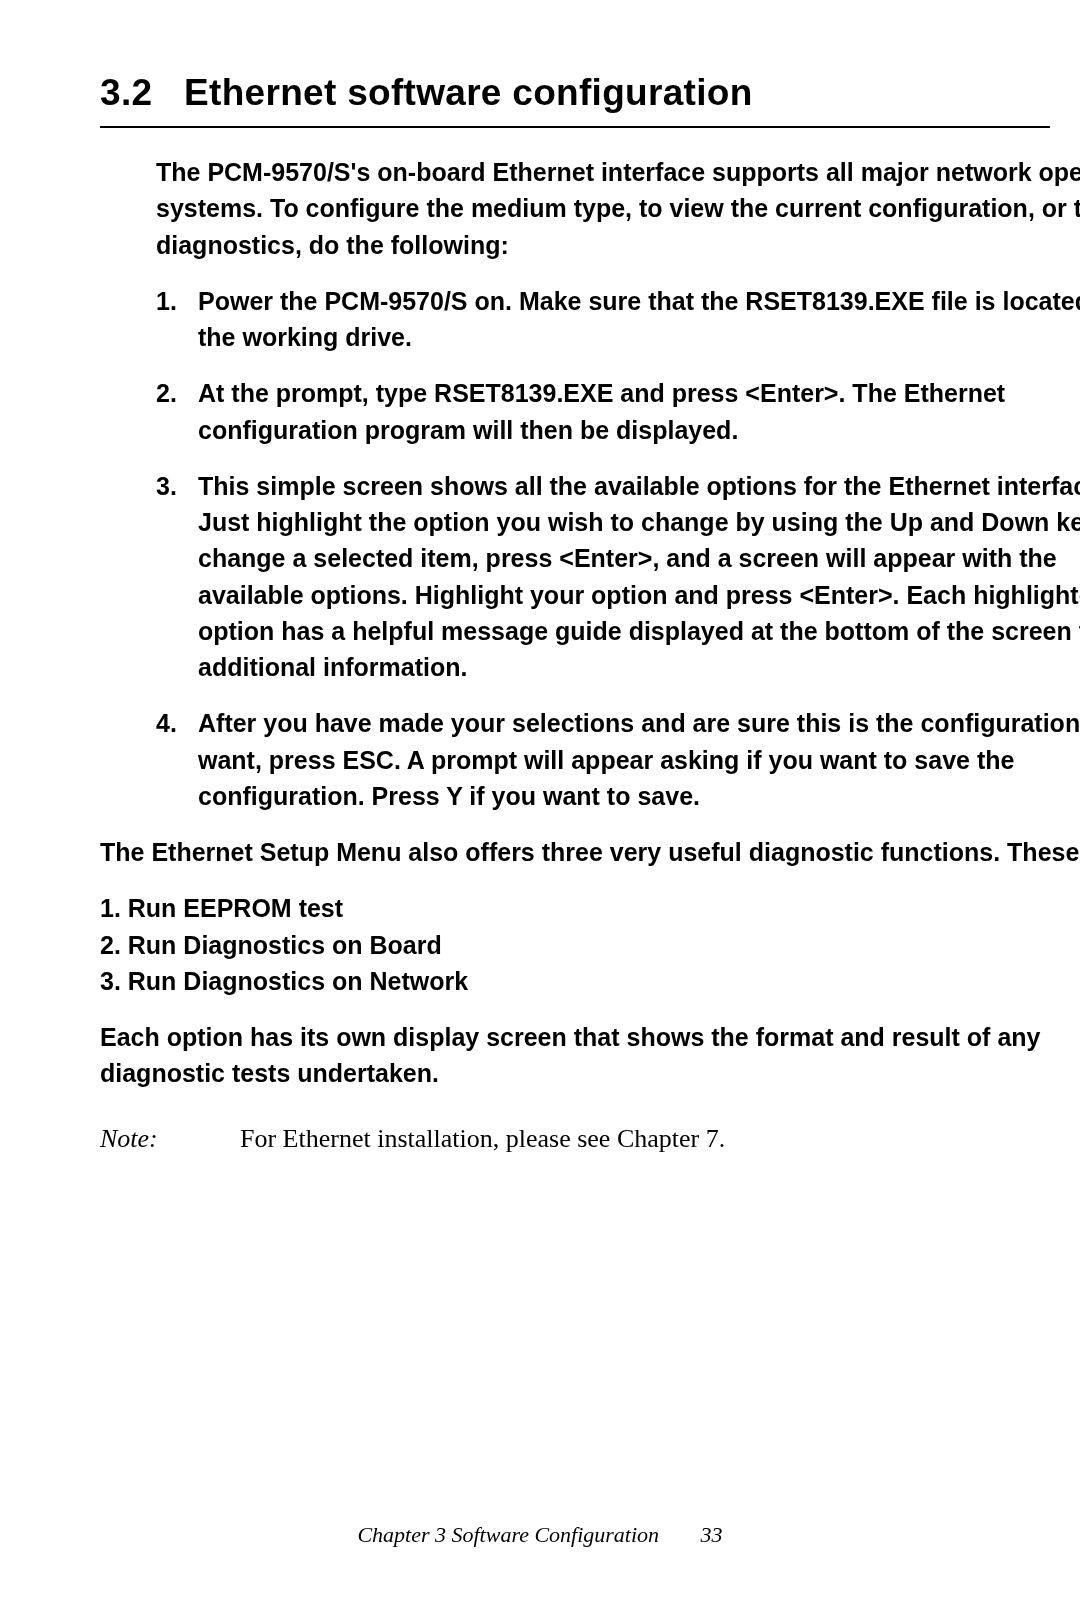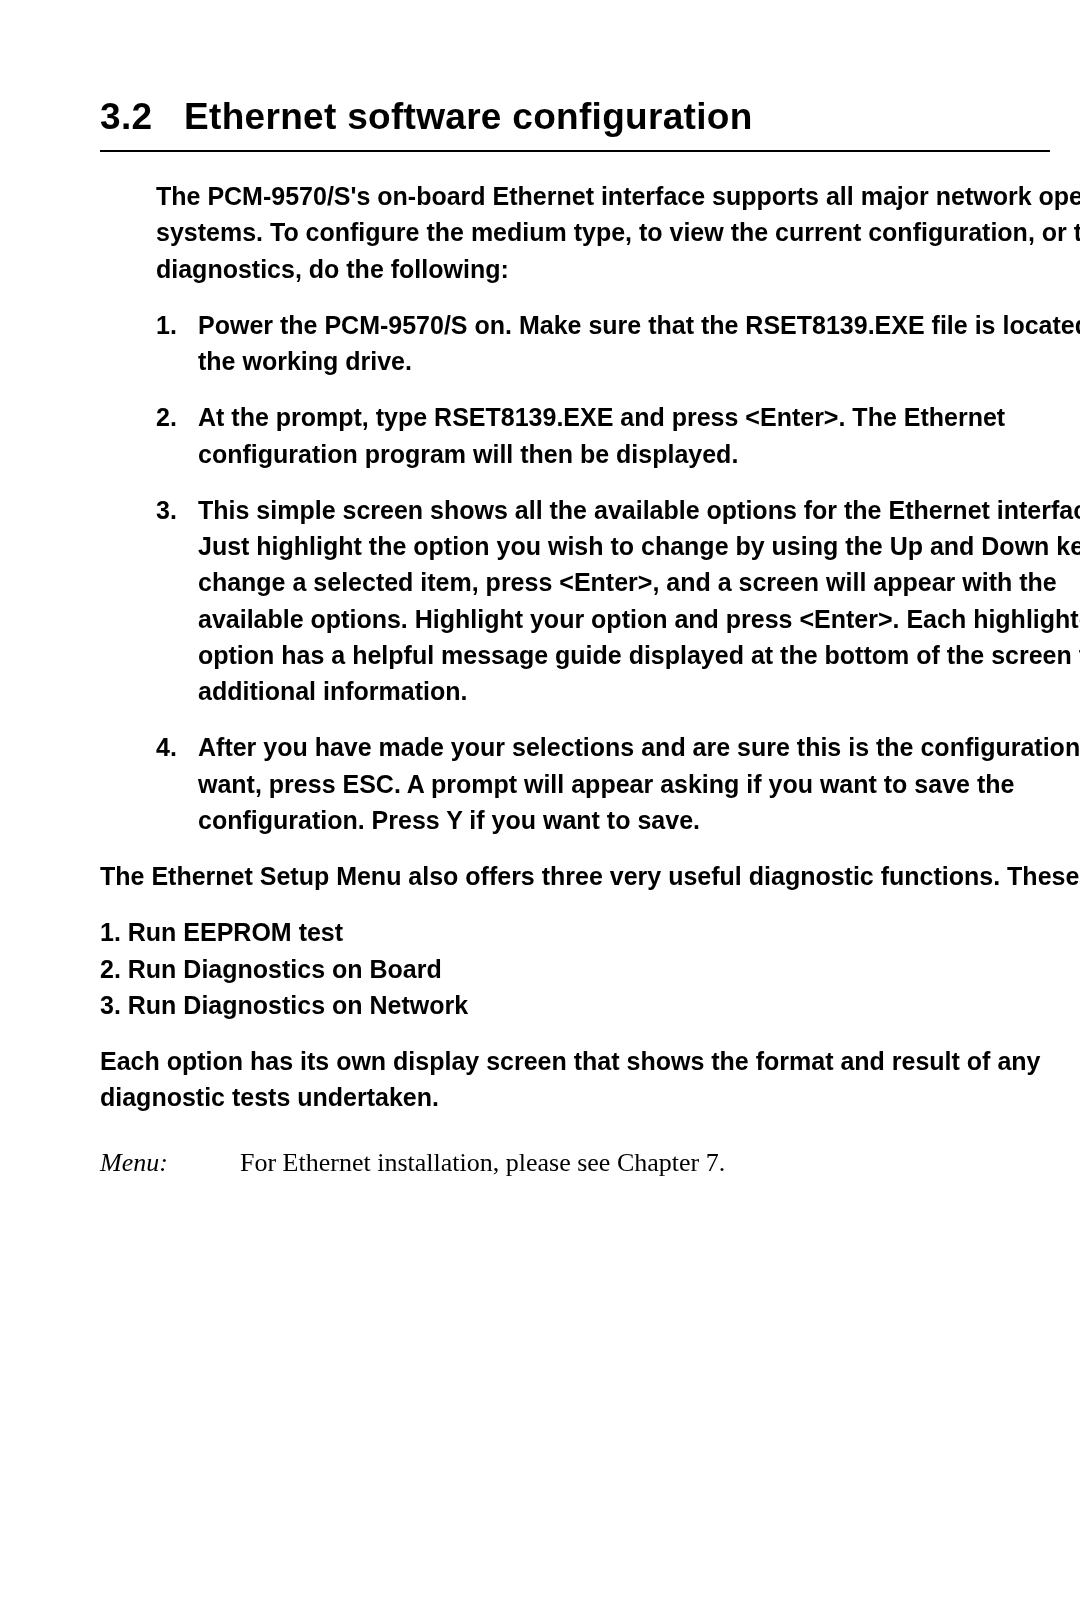--- a/index.html
+++ b/index.html
@@ -10,21 +10,21 @@
     height: 1618px;
     overflow: hidden;
     font-family: Arial, Helvetica, sans-serif;
     color: #000;
   }
   .page {
     position: relative;
     width: 1080px;
     height: 1618px;
     box-sizing: border-box;
-    padding: 96px 0 0 100px; 
+    padding: 72px 0 0 100px; 
   }
   .section-heading {
     font-weight: 700;
     font-size: 37px;
     letter-spacing: 0.3px;
     padding-bottom: 12px;
     width: 980px;
     white-space: nowrap;
   }
   .rule {
@@ -134,20 +134,24 @@
 
     <div class="diag-list" style="margin-left:-56px;">
       <div class="diag-line">1.  Run EEPROM test</div>
       <div class="diag-line">2.  Run Diagnostics on Board</div>
       <div class="diag-line">3.  Run Diagnostics on Network</div>
     </div>
 
     <div class="para" style="margin-left:-56px;">Each option has its own display screen that shows the format and result of any diagnostic tests undertaken.</div>
 
     <div class="note-row" style="margin-left:-56px;">
-      <div class="note-label">Menu:</div>
+      <div class="note-label">Note:</div>
       <div class="note-text">For Ethernet installation, please see Chapter 7.</div>
     </div>
 
   </div>
 
+  <div class="footer">
+    <span class="footer-chapter">Chapter 3  Software Configuration</span>
+    <span class="footer-page">33</span>
+  </div>
 
 </div>
 
 </body></html>

